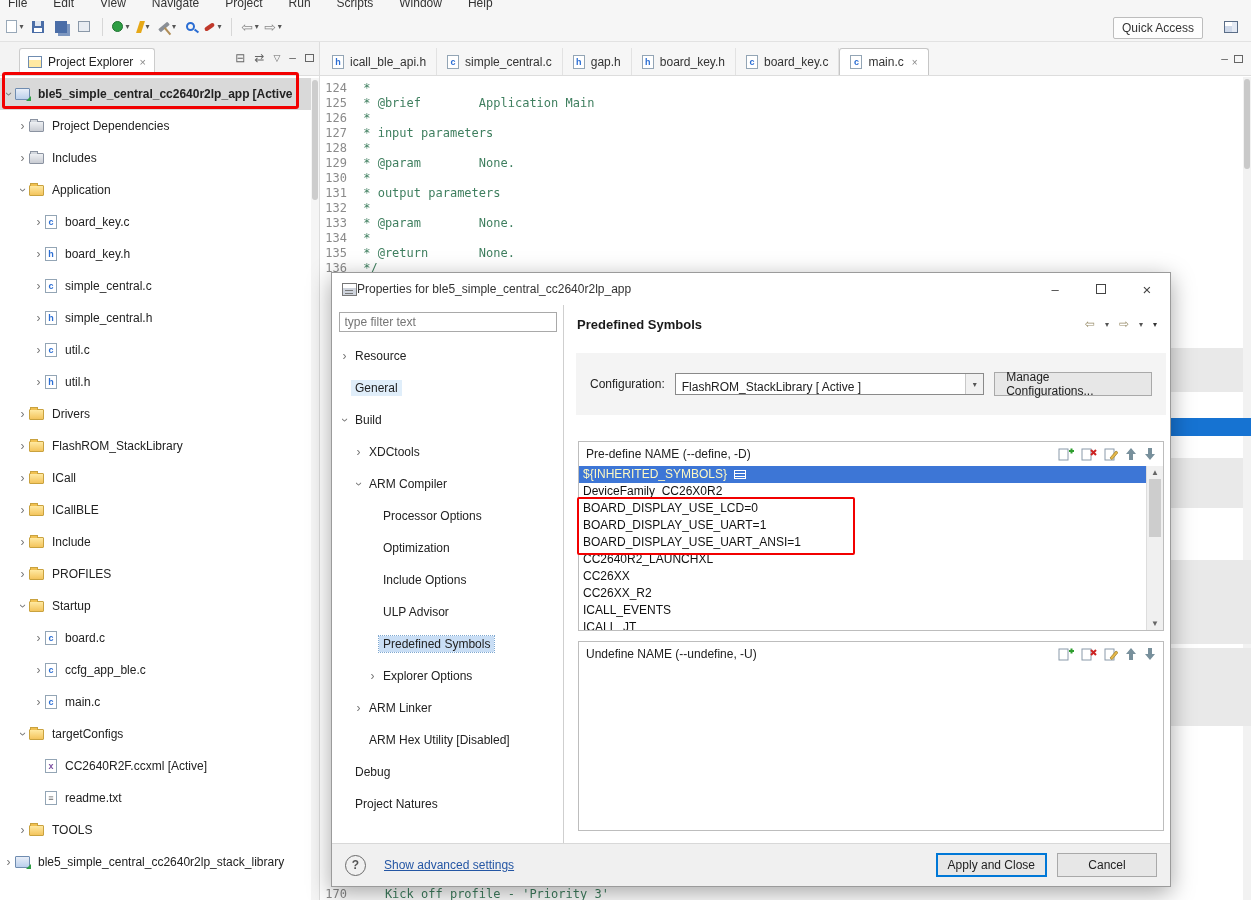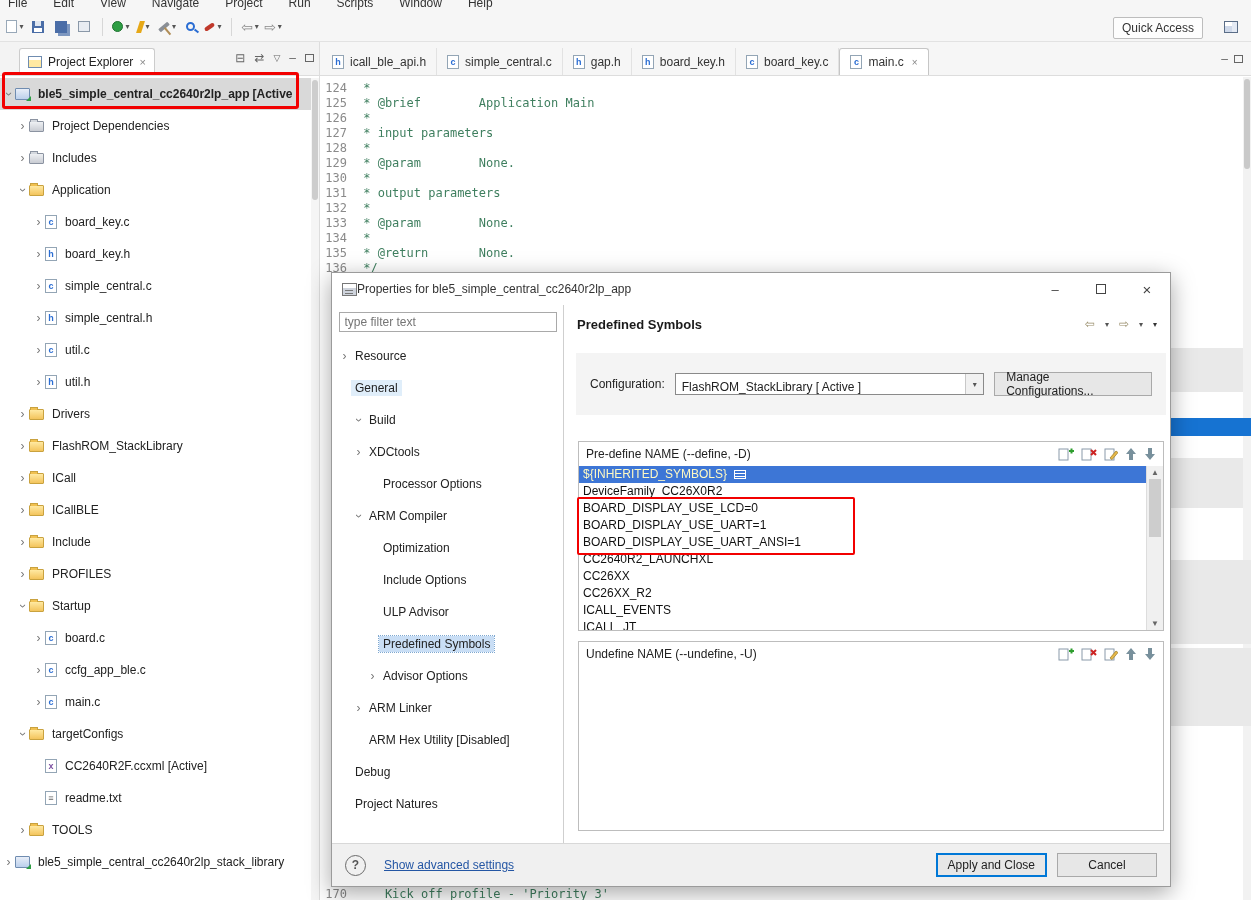--- a/index.html
+++ b/index.html
@@ -465,55 +465,55 @@
       <input class="dfilter" type="text" placeholder="type filter text" style="">
       <div class="dtree">
         <div class="trow" style="padding-left:6px">
             <span class="arrow">›</span>
             <span class="tlabel">Resource</span>
           </div>
         <div class="trow" style="padding-left:6px">
             <span class="arrow ph"></span>
             <span class="tlabel hl-light">General</span>
           </div>
-        <div class="trow" style="padding-left:20px">
+        <div class="trow" style="padding-left:6px">
             <span class="arrow exp">›</span>
             <span class="tlabel">Build</span>
           </div>
         <div class="trow" style="padding-left:20px">
             <span class="arrow">›</span>
             <span class="tlabel">XDCtools</span>
           </div>
-        <div class="trow" style="padding-left:34px">
-            <span class="arrow ph"></span>
-            <span class="tlabel">Processor Options</span>
-          </div>
         <div class="trow" style="padding-left:20px">
             <span class="arrow exp">›</span>
             <span class="tlabel">ARM Compiler</span>
           </div>
         <div class="trow" style="padding-left:34px">
             <span class="arrow ph"></span>
+            <span class="tlabel">Processor Options</span>
+          </div>
+        <div class="trow" style="padding-left:34px">
+            <span class="arrow ph"></span>
             <span class="tlabel">Optimization</span>
           </div>
         <div class="trow" style="padding-left:34px">
             <span class="arrow ph"></span>
             <span class="tlabel">Include Options</span>
           </div>
         <div class="trow" style="padding-left:34px">
             <span class="arrow ph"></span>
             <span class="tlabel">ULP Advisor</span>
           </div>
         <div class="trow" style="padding-left:34px">
             <span class="arrow ph"></span>
             <span class="tlabel hl-sel">Predefined Symbols</span>
           </div>
         <div class="trow" style="padding-left:34px">
             <span class="arrow">›</span>
-            <span class="tlabel">Advisor Options</span>
+            <span class="tlabel">Explorer Options</span>
           </div>
         <div class="trow" style="padding-left:20px">
             <span class="arrow">›</span>
             <span class="tlabel">ARM Linker</span>
           </div>
         <div class="trow" style="padding-left:20px">
             <span class="arrow ph"></span>
             <span class="tlabel">ARM Hex Utility  [Disabled]</span>
           </div>
         <div class="trow" style="padding-left:6px">

